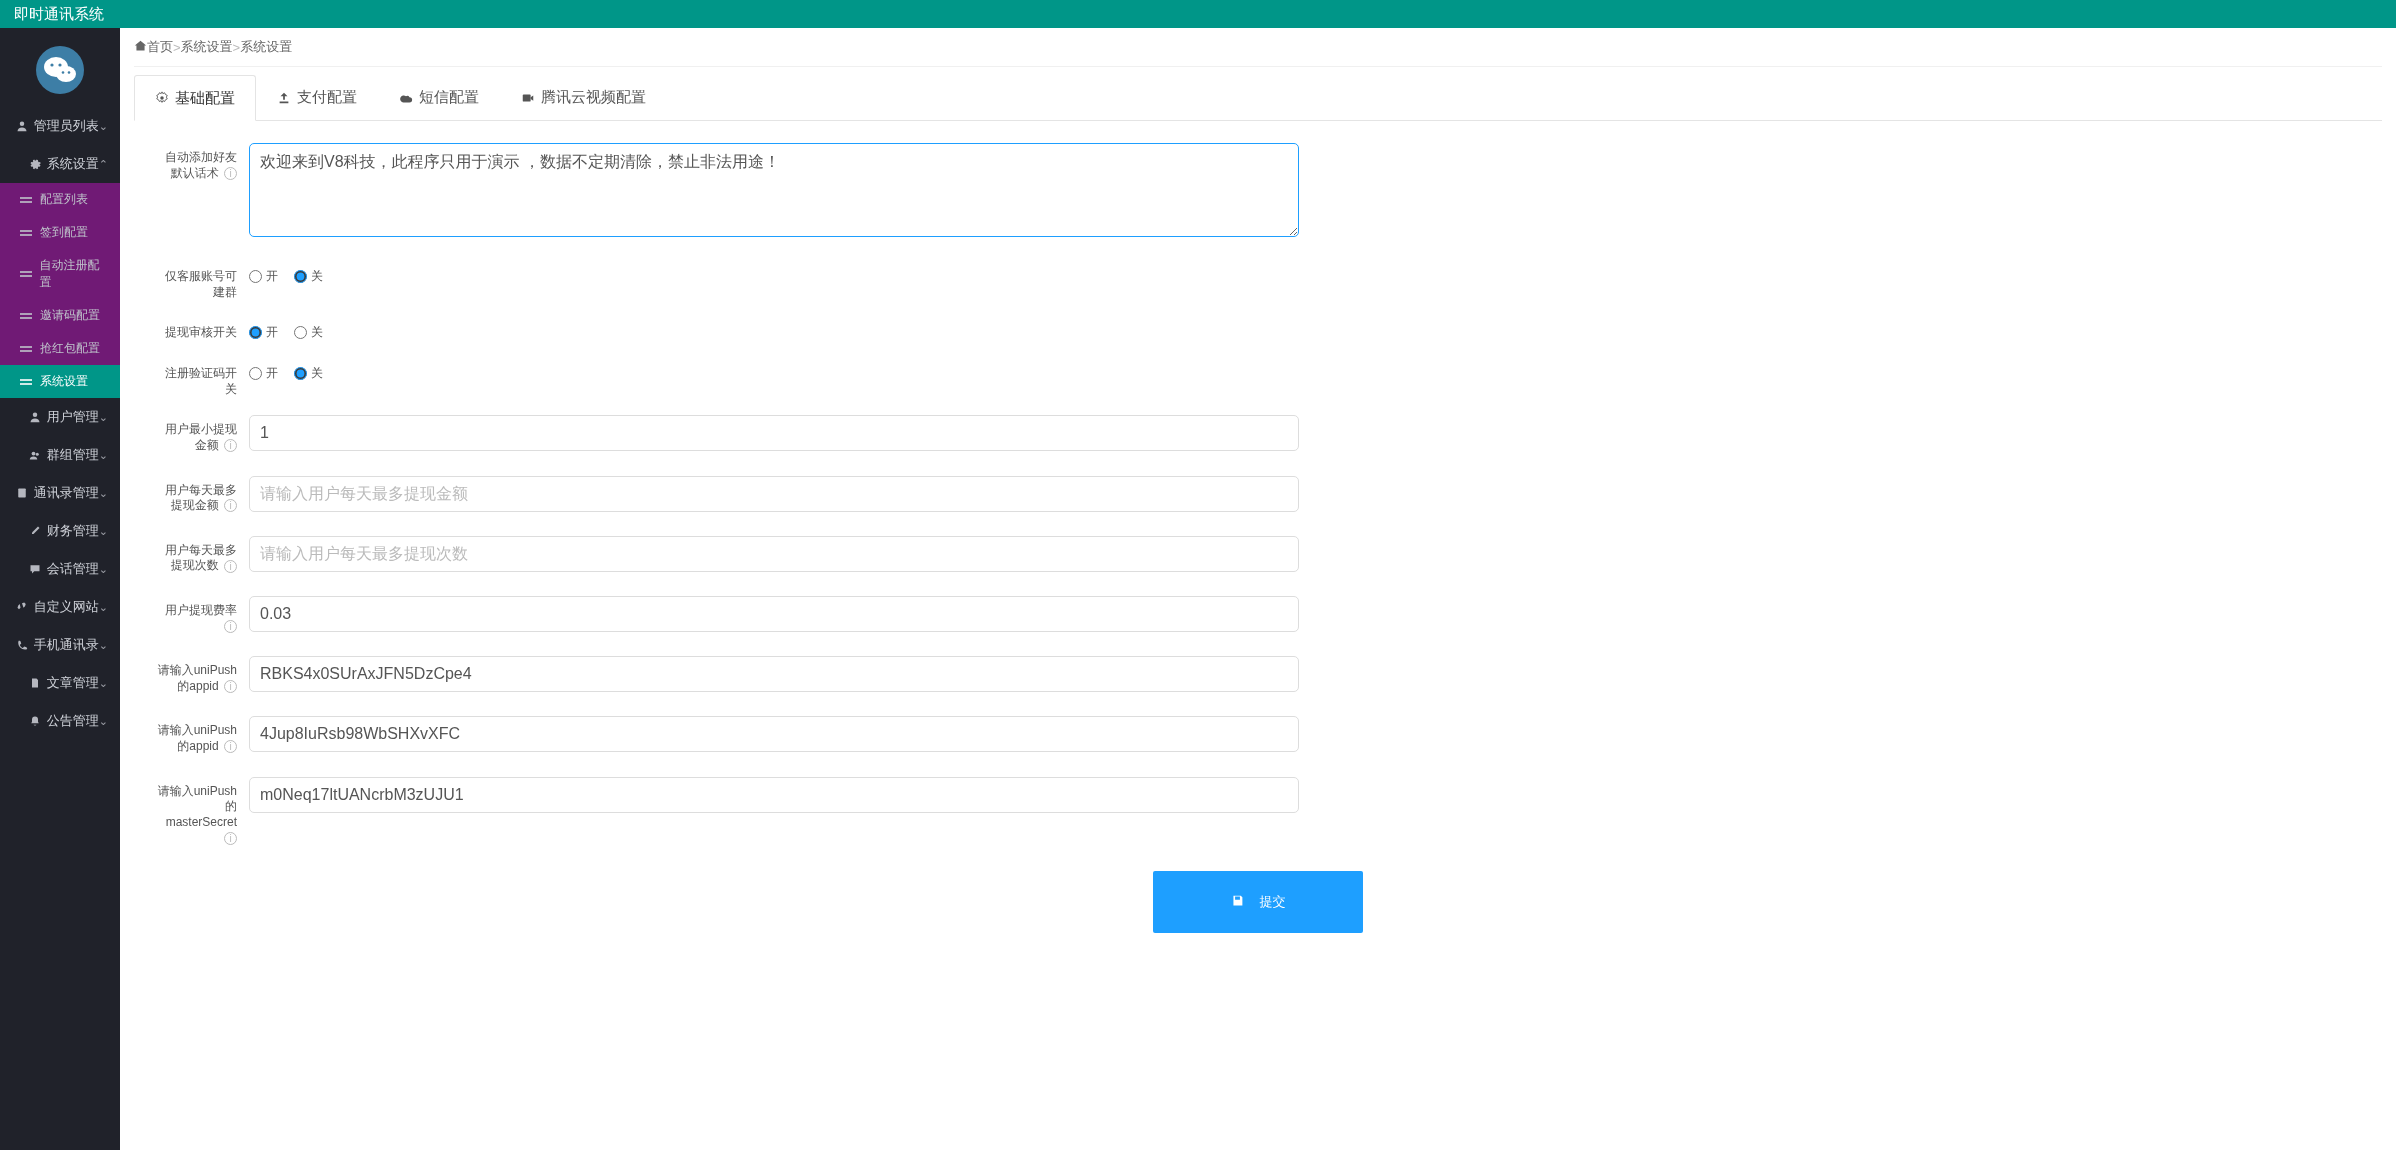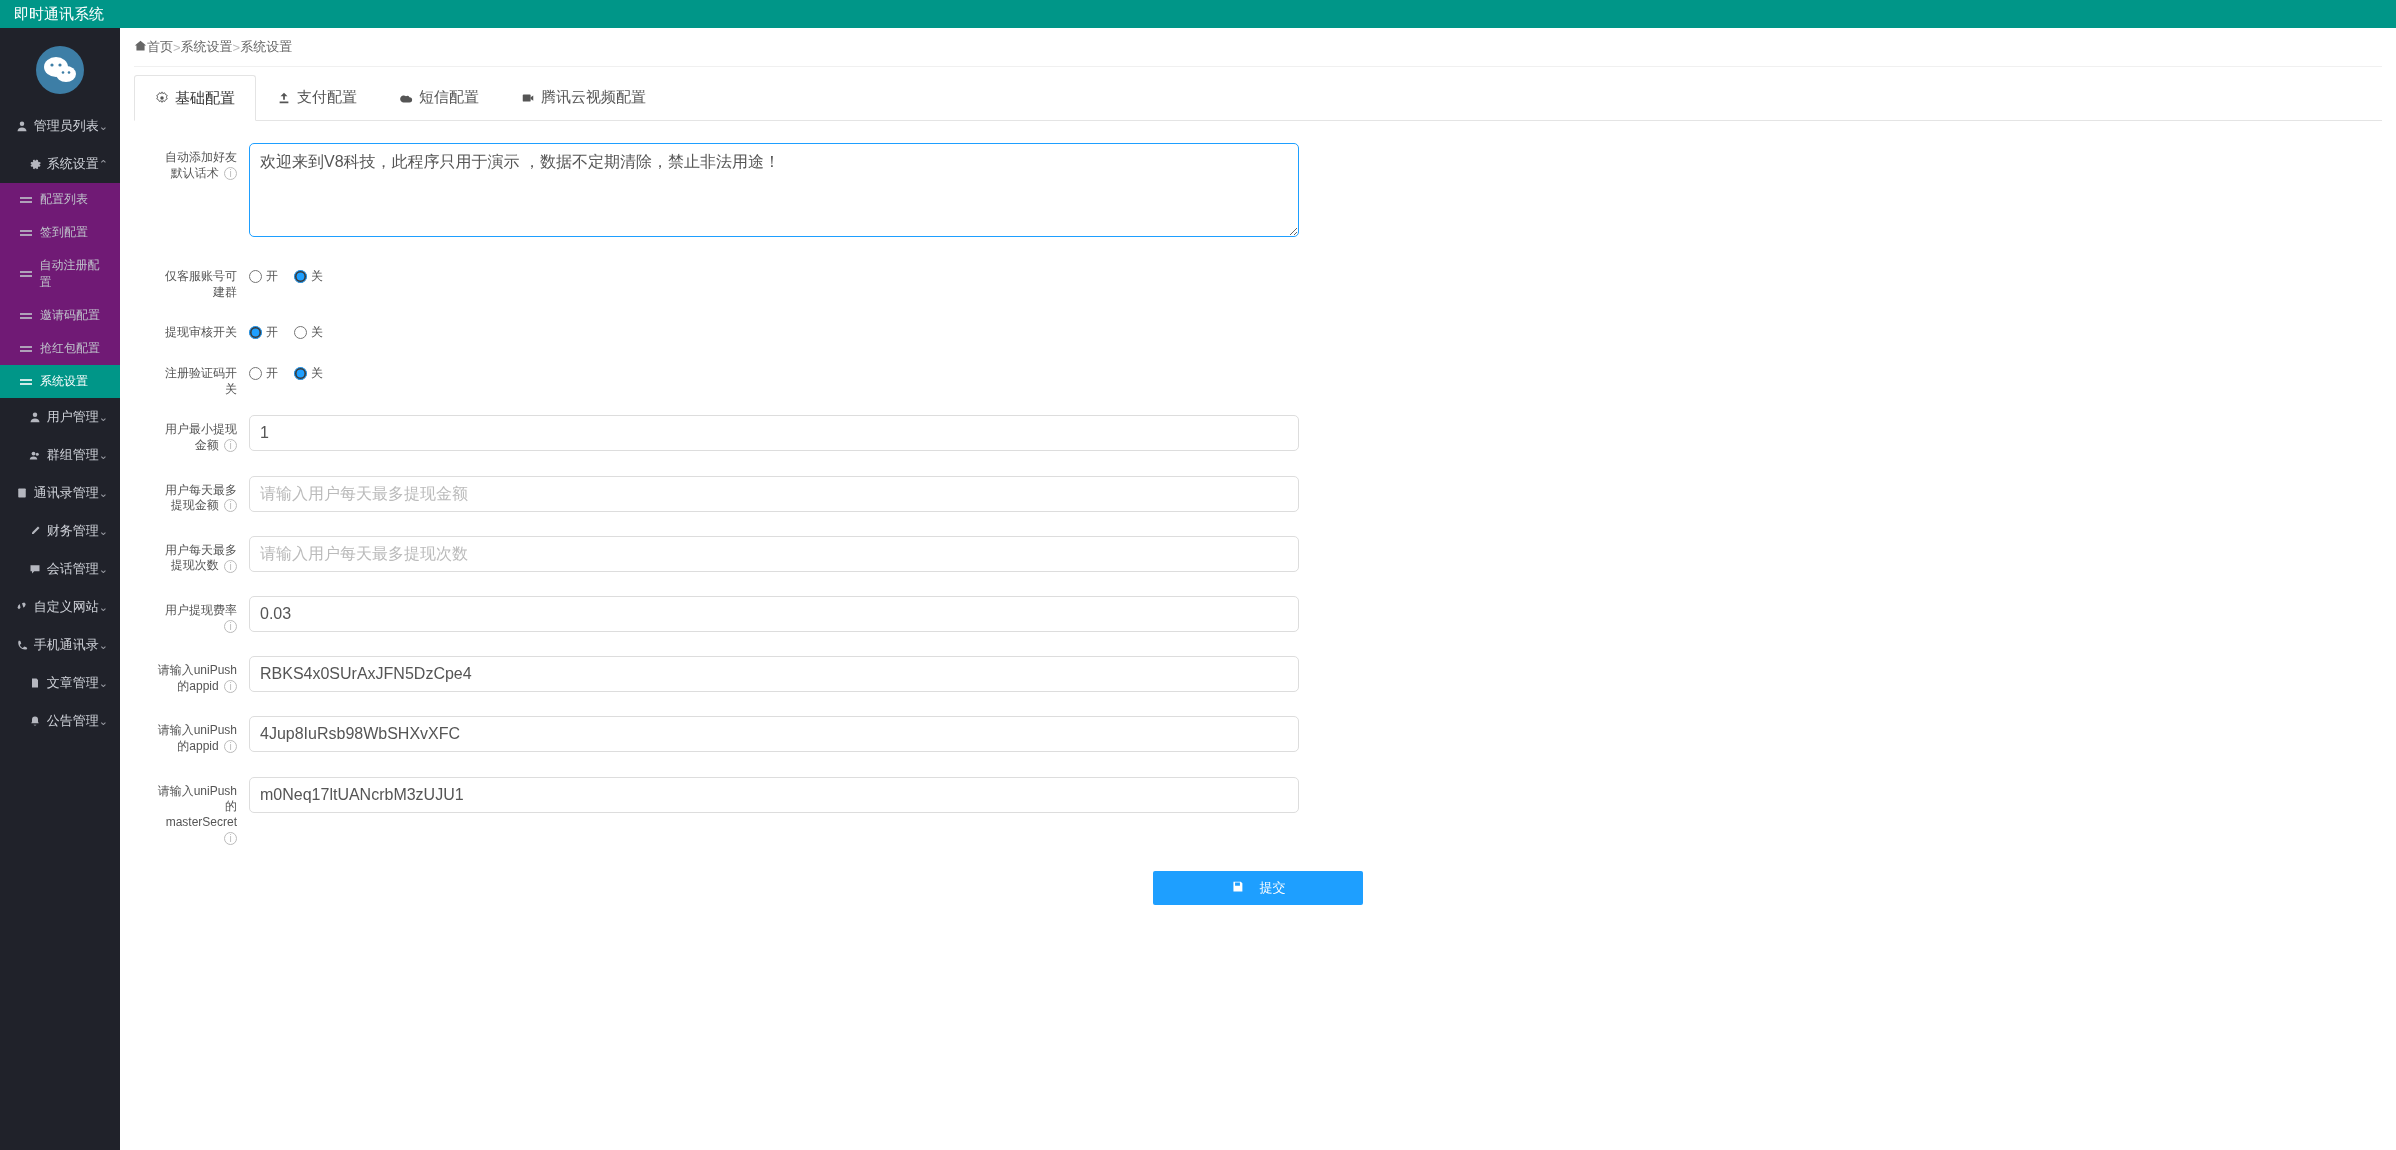--- a/index.html
+++ b/index.html
@@ -33,21 +33,21 @@
 .form-row.tight{margin-bottom:18px}
 .lbl-col{width:95px;text-align:right;padding-right:12px;padding-top:7px;font-size:12px;color:#555;line-height:1.3}
 .lbl-col .hint{display:inline-block;width:13px;height:13px;border:1px solid #bbb;border-radius:50%;font-size:10px;line-height:12px;text-align:center;color:#bbb;margin-left:2px;vertical-align:middle}
 .ctl-col{flex:1}
 textarea,.txt{width:100%;max-width:1050px;border:1px solid #ddd;border-radius:5px;padding:8px 10px;font-size:16px;color:#555;font-family:inherit;outline:none}
 textarea{height:94px;resize:vertical;border-color:#1e9fff}
 .radio-grp{display:flex;gap:16px;padding-top:6px;font-size:12px;color:#555}
 .radio-grp label{display:flex;align-items:center;gap:4px;cursor:pointer}
 input[type=radio]{accent-color:#1e9fff;cursor:pointer}
 .submit-row{display:flex;justify-content:center;margin-top:25px}
-.btn-submit{background:#1e9fff;color:#fff;border:none;border-radius:2px;padding:8px 0;width:210px;font-size:13px;cursor:pointer;display:flex;align-items:center;justify-content:center;gap:16px}
+.btn-submit{background:#1e9fff;color:#fff;border:none;border-radius:2px;padding:22px 0;width:210px;font-size:13px;cursor:pointer;display:flex;align-items:center;justify-content:center;gap:16px}
 .txt::placeholder,textarea::placeholder{color:#bbb}
 </style>
 </head>
 <body>
 
 <div class="top-bar"><span>即时通讯系统</span></div>
 
 <div class="layout">
 <aside class="sidebar">
   <div class="logo-wrap">

